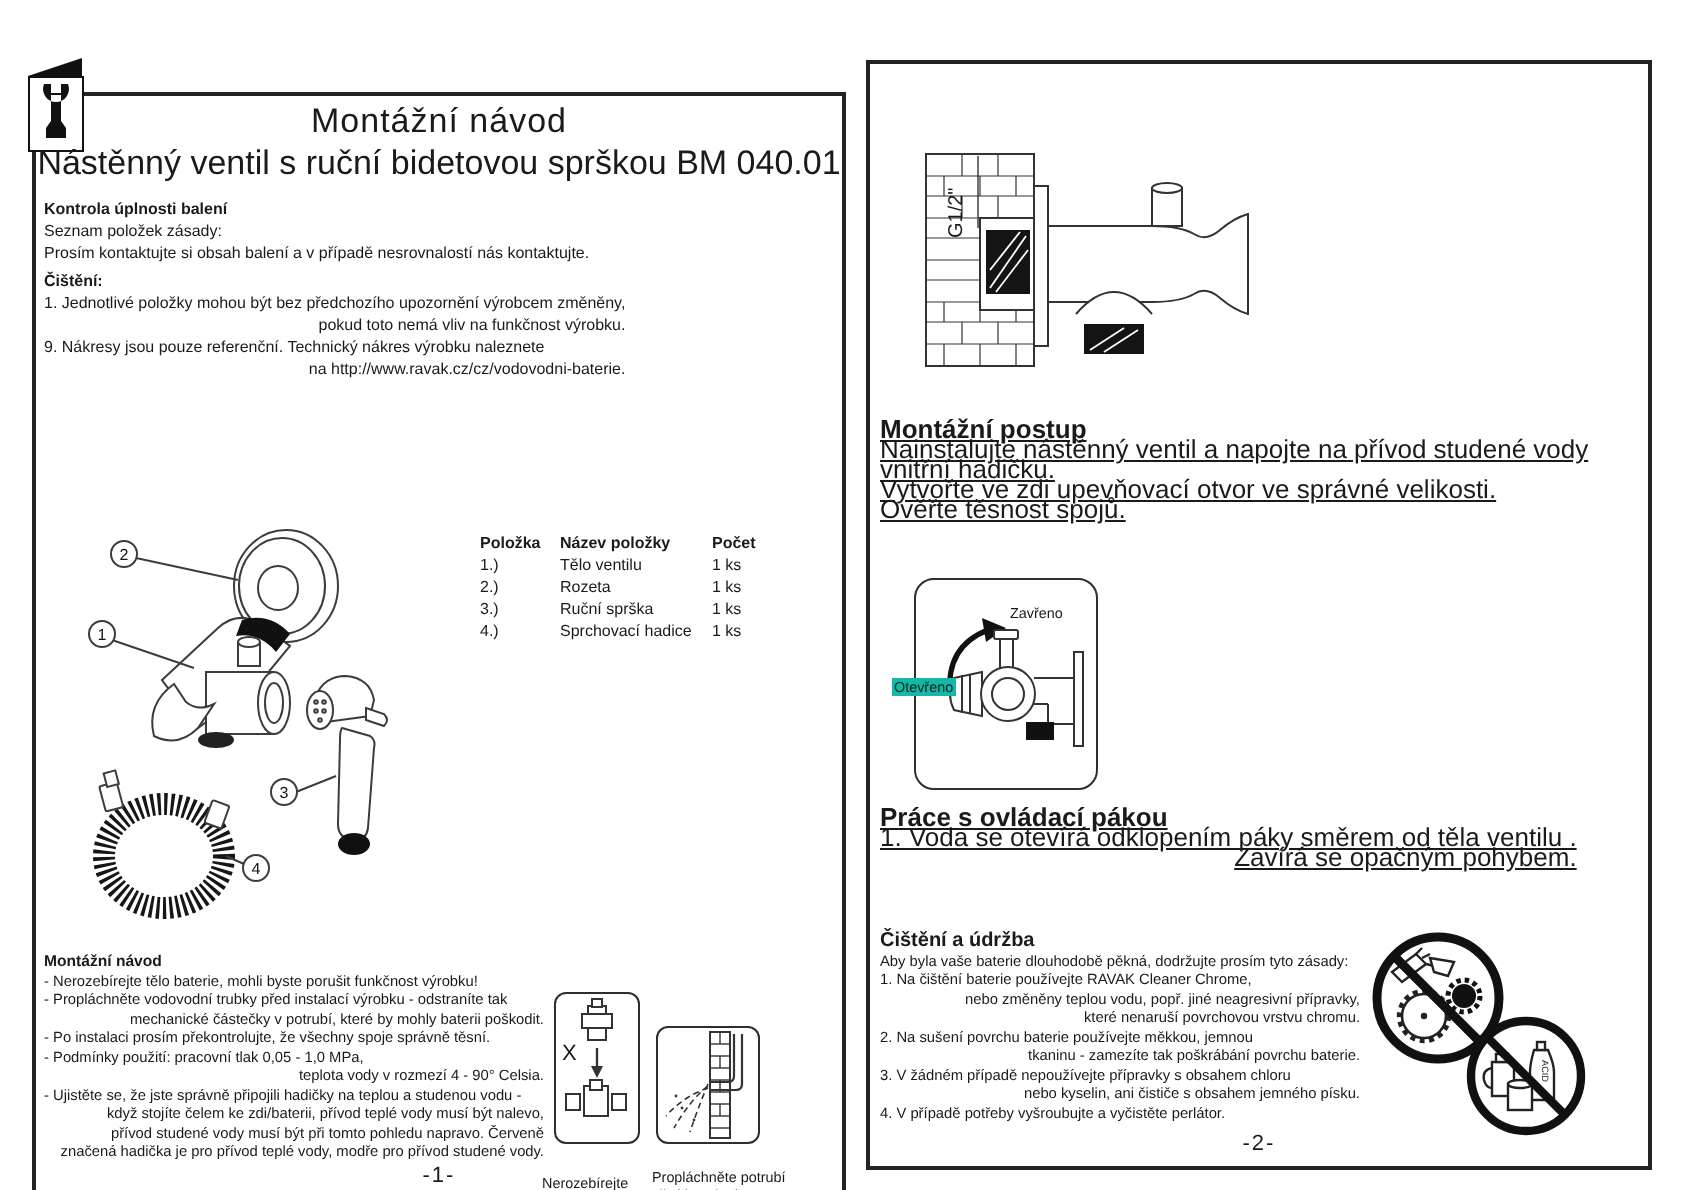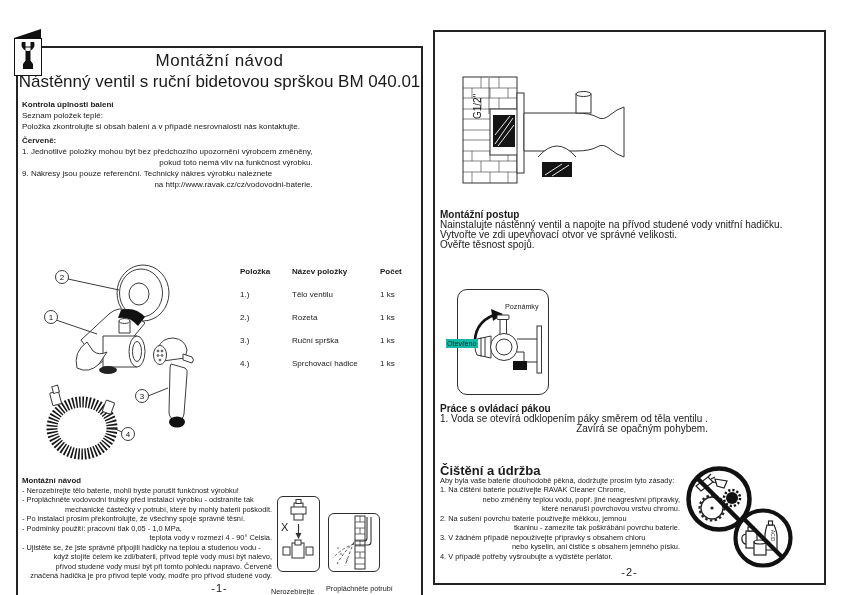--- a/index.html
+++ b/index.html
@@ -3,27 +3,27 @@
 <meta charset="utf-8">
 <style>
   html,body{margin:0;padding:0;background:#fff;}
   #stage{position:relative;width:842px;height:595px;background:#fff;overflow:hidden;
          font-family:"Liberation Sans",sans-serif;color:#1a1a1a;}
   .page{position:absolute;background:#fff;border:2px solid #232323;}
   .abs{position:absolute;}
   .ctr{left:0;right:0;text-align:center;}
   .h{font-weight:bold;}
   .t8{font-size:8px;line-height:11px;}
-  .t76{font-size:10px;line-height:10px;}
+  .t76{font-size:13px;line-height:10px;text-decoration:underline;}
   .t74{font-size:7.4px;line-height:9.5px;}
   .t72{font-size:7.2px;line-height:9px;margin-top:12px;}
   .ind{padding-left:8px;text-align:right;}
   .title{font-size:17px;letter-spacing:.5px;}
   .subtitle{font-size:17px;}
-  .tbl{display:grid;grid-template-columns:40px 76px 40px;font-size:8px;line-height:11px;gap:12px;}
+  .tbl{display:grid;grid-template-columns:40px 76px 40px;font-size:8px;line-height:11px;}
   .minibox{position:absolute;border:1.5px solid #2e2e2e;border-radius:6px;background:#fff;}
   .pgnum{position:absolute;bottom:5px;font-size:11px;letter-spacing:1px;}
   svg{display:block;}
   svg text{font-family:"Liberation Sans",sans-serif;}
 </style>
 </head>
 <body>
 
 <div id="stage">
 
@@ -34,26 +34,26 @@
       <svg width="22" height="31" viewBox="0 0 22 31" style="margin:1px auto 0;">
         <path d="M5,2 a6.5,6.5 0 1 0 12,0 l-3.5,0 0,4.5 -5,0 0,-4.5 z M8.5,7.5 l5,0 0,13 2.5,3.5 0,5 -10,0 0,-5 2.5,-3.5 z" fill="#111"></path>
       </svg>
     </div>
 
     <div class="abs ctr title" style="top:3px;">Montážní návod</div>
     <div class="abs ctr subtitle" style="top:24px;">Nástěnný ventil s ruční bidetovou sprškou BM 040.01</div>
 
     <div class="abs t8" style="left:4px;top:51px;">
       <div class="h">Kontrola úplnosti balení</div>
-      <div>Seznam položek teplé:</div>
-      <div>Položka zkontrolujte si obsah balení a v případě nesrovnalostí nás kontaktujte.</div>
+      <div>Seznam položek zásady:</div>
+      <div>Prosím kontaktujte si obsah balení a v případě nesrovnalostí nás kontaktujte.</div>
     </div>
 
     <div class="abs t8" style="left:4px;top:87px;">
-      <div class="h">Červeně:</div>
+      <div class="h">Čištění:</div>
       <div>1. Jednotlivé položky mohou být bez předchozího upozornění výrobcem změněny,</div>
       <div class="ind">pokud toto nemá vliv na funkčnost výrobku.</div>
       <div>9. Nákresy jsou pouze referenční. Technický nákres výrobku naleznete</div>
       <div class="ind">na http://www.ravak.cz/cz/vodovodni-baterie.</div>
     </div>
 
     <svg class="abs" style="left:7px;top:212px;" width="210" height="215" viewBox="0 0 210 215">
       <g stroke="#3c3c3c" stroke-width="1" fill="none">
 
         <g>
@@ -276,32 +276,32 @@
           <line x1="23" y1="47.5" x2="23" y2="66.5"></line>
             <line x1="27" y1="47" x2="27" y2="67"></line>
           <circle cx="46" cy="57" r="13.5"></circle>
           <circle cx="46" cy="57" r="8"></circle>
           <path d="M59,49 H79 M59,62 H66"></path>
           <path d="M66,62 V72 H79" fill="none"></path>
           <rect x="79" y="36" width="4.5" height="47"></rect>
         </g>
         <rect x="55" y="71" width="14" height="9" fill="#111"></rect>
       </svg>
-      <span class="abs" style="left:46px;top:12px;font-size:7.2px;background:#fff;padding:0 1px;">Poznámky</span>
+      <span class="abs" style="left:46px;top:12px;font-size:7.2px;background:#fff;padding:0 1px;">Zavřeno</span>
       <span class="abs" style="left:-12px;top:49px;font-size:7.2px;background:#14b8a6;padding:0 1px;">Otevřeno</span>
     </div>
 
     <div class="abs t76" style="left:5px;top:372px;">
       <div class="h">Práce s ovládací pákou</div>
       <div>1. Voda se otevírá odklopením páky směrem od těla ventilu .</div>
       <div class="ind">Zavírá se opačným pohybem.</div>
     </div>
 
     <div class="abs t74" style="left:5px;top:434px;width:240px;">
-      <div class="h" style="font-size:13px;">Čištění a údržba</div>
+      <div class="h" style="font-size:10px;">Čištění a údržba</div>
       <div>Aby byla vaše baterie dlouhodobě pěkná, dodržujte prosím tyto zásady:</div>
       <div>1. Na čištění baterie používejte RAVAK Cleaner Chrome,</div>
       <div class="ind">nebo změněny teplou vodu, popř. jiné neagresivní přípravky,</div>
       <div class="ind">které nenaruší povrchovou vrstvu chromu.</div>
       <div>2. Na sušení povrchu baterie používejte měkkou, jemnou</div>
       <div class="ind">tkaninu - zamezíte tak poškrábání povrchu baterie.</div>
       <div>3. V žádném případě nepoužívejte přípravky s obsahem chloru</div>
       <div class="ind">nebo kyselin, ani čističe s obsahem jemného písku.</div>
       <div>4. V případě potřeby vyšroubujte a vyčistěte perlátor.</div>
     </div>

